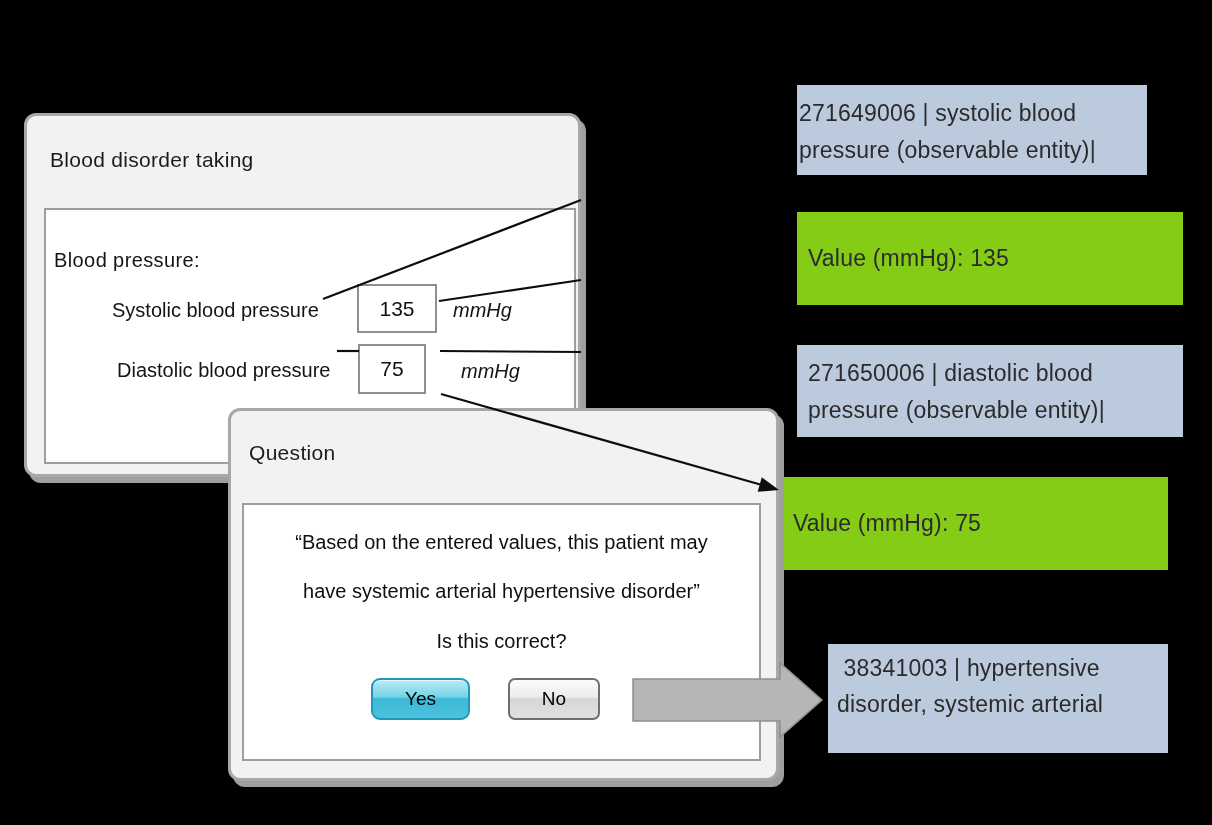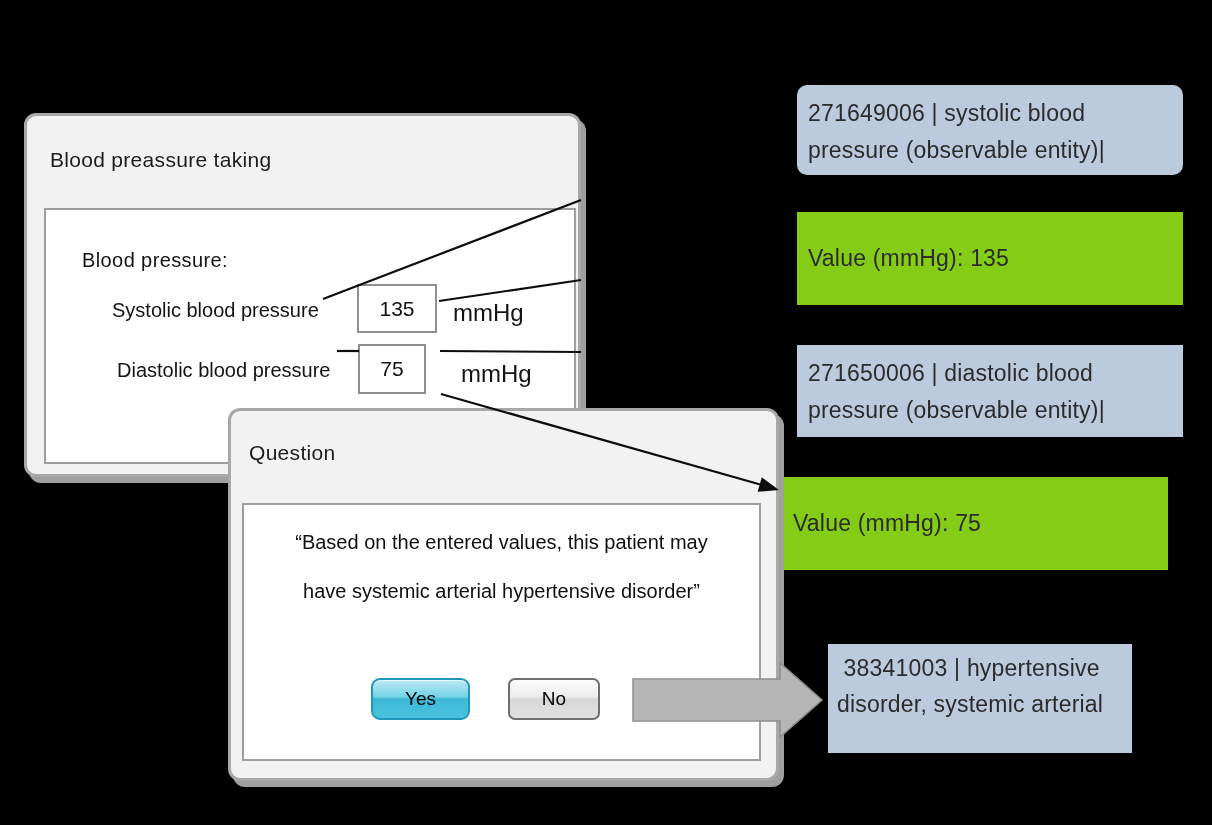--- a/index.html
+++ b/index.html
@@ -10,21 +10,21 @@
   .win{position:absolute;background:#f2f2f2;border:3px solid #a8a8a8;border-radius:12px;
        box-shadow:5px 6px 0 #9f9f9f;box-sizing:border-box;}
   .win-title{position:absolute;font-size:21px;color:#1c1c1c;letter-spacing:0.3px;}
   .panel{position:absolute;background:#ffffff;border:2px solid #9e9e9e;box-sizing:border-box;}
 
   
   .field-label{position:absolute;font-size:20px;color:#141414;white-space:nowrap;}
   .section-label{position:absolute;font-size:20px;color:#141414;letter-spacing:0.4px;}
   .input-box{position:absolute;background:#fff;border:2px solid #8f8f8f;box-sizing:border-box;
              display:flex;align-items:center;justify-content:center;font-size:21px;color:#111;}
-  .unit{position:absolute;font-size:24px;color:#141414;}
+  .unit{position:absolute;font-size:20px;color:#141414;font-style:italic;}
 
   
   .msg{position:absolute;left:242px;width:519px;text-align:center;font-size:20px;color:#0f0f0f;}
   .btn{position:absolute;box-sizing:border-box;font-family:"Liberation Sans",sans-serif;
        font-size:19px;color:#000;display:flex;align-items:center;justify-content:center;
        cursor:pointer;padding:12px;}
   .btn-yes{left:371px;top:678px;width:99px;height:42px;border:2px solid #2097b8;border-radius:9px;
        background:linear-gradient(180deg,#bdeaf4 0%,#74d3e7 44%,#3cb9d7 50%,#4cc2dd 100%);
        box-shadow:inset 0 1px 0 #e2f6fa;}
   .btn-no{left:508px;top:678px;width:92px;height:42px;border:2px solid #6f6f6f;border-radius:7px;
@@ -35,63 +35,64 @@
   .ann .line{white-space:pre;line-height:37px;}
   .ann-concept{background:#bccade;}
   .ann-value{background:#84cc16;display:flex;align-items:center;}
   .svg-overlay{position:absolute;left:0;top:0;pointer-events:none;}
 </style>
 </head>
 <body>
 
 <div class="stage">
 
-  <div class="ann ann-concept" style="left:797px;top:85px;width:386px;height:90px;padding:10px 8px 0 11px;border-radius:10px;">
+  <div class="ann ann-concept" style="left:797px;top:85px;width:350px;height:90px;padding:10px 8px 0 2px;">
     <div class="line">271649006 | systolic blood</div>
     <div class="line">pressure (observable entity)|</div>
   </div>
 
   <div class="ann ann-value" style="left:797px;top:212px;width:386px;height:93px;padding-left:11px;">
     <div class="line">Value (mmHg): 135</div>
   </div>
 
   <div class="ann ann-concept" style="left:797px;top:345px;width:386px;height:92px;padding:10px 8px 0 11px;">
     <div class="line">271650006 | diastolic blood</div>
     <div class="line">pressure (observable entity)|</div>
   </div>
 
   <div class="ann ann-value" style="left:782px;top:477px;width:386px;height:93px;padding-left:11px;">
     <div class="line">Value (mmHg): 75</div>
   </div>
 
-  <div class="ann ann-concept" style="left:828px;top:644px;width:304px;height:109px;padding:6px 6px 0 9px;">
+  <div class="ann ann-concept" style="left:828px;top:644px;width:340px;height:109px;padding:6px 6px 0 9px;">
     <div class="line" style="line-height:36px;"> 38341003 | hypertensive</div>
     <div class="line" style="line-height:36px;">disorder, systemic arterial</div>
   </div>
 
   <div class="win" style="left:24px;top:113px;width:557px;height:364px;z-index:10;"></div>
-  <div class="win-title" style="left:50px;top:148px;z-index:11;">Blood preassure taking</div>
+  <div class="win-title" style="left:50px;top:148px;z-index:11;">Blood disorder taking</div>
   <div class="panel" style="left:44px;top:208px;width:532px;height:256px;z-index:11;"></div>
 
-  <div class="section-label" style="left:54px;top:249px;z-index:12;margin-left:28px;">Blood pressure:</div>
+  <div class="section-label" style="left:54px;top:249px;z-index:12;">Blood pressure:</div>
 
   <div class="field-label" style="left:112px;top:299px;z-index:12;">Systolic blood pressure</div>
   <div class="input-box" style="left:357px;top:284px;width:80px;height:49px;z-index:12;">135</div>
   <div class="unit" style="left:453px;top:299px;z-index:12;">mmHg</div>
 
   <div class="field-label" style="left:117px;top:359px;z-index:12;">Diastolic blood pressure</div>
   <div class="input-box" style="left:358px;top:344px;width:68px;height:50px;z-index:12;">75</div>
   <div class="unit" style="left:461px;top:360px;z-index:12;">mmHg</div>
 
   <div class="win" style="left:228px;top:408px;width:551px;height:373px;z-index:20;"></div>
   <div class="win-title" style="left:249px;top:441px;z-index:21;">Question</div>
   <div class="panel" style="left:242px;top:503px;width:519px;height:258px;z-index:21;"></div>
 
   <div class="msg" style="top:531px;z-index:22;">“Based on the entered values, this patient may</div>
   <div class="msg" style="top:580px;z-index:22;">have systemic arterial hypertensive disorder”</div>
+  <div class="msg" style="top:630px;z-index:22;">Is this correct?</div>
 
   <button class="btn btn-yes" style="z-index:22;">Yes</button>
   <button class="btn btn-no" style="z-index:22;">No</button>
 
   <svg class="svg-overlay" width="1212" height="825" style="z-index:30;">
     <polygon points="633,679 780,679 780,663 822,700 780,737 780,721 633,721" fill="#b6b6b6" stroke="#8e8e8e" stroke-width="1.5"></polygon>
   </svg>
 
   <svg class="svg-overlay" width="1212" height="825" style="z-index:40;">
     <line x1="323" y1="299" x2="581" y2="200" stroke="#0d0d0d" stroke-width="2.2"></line>

